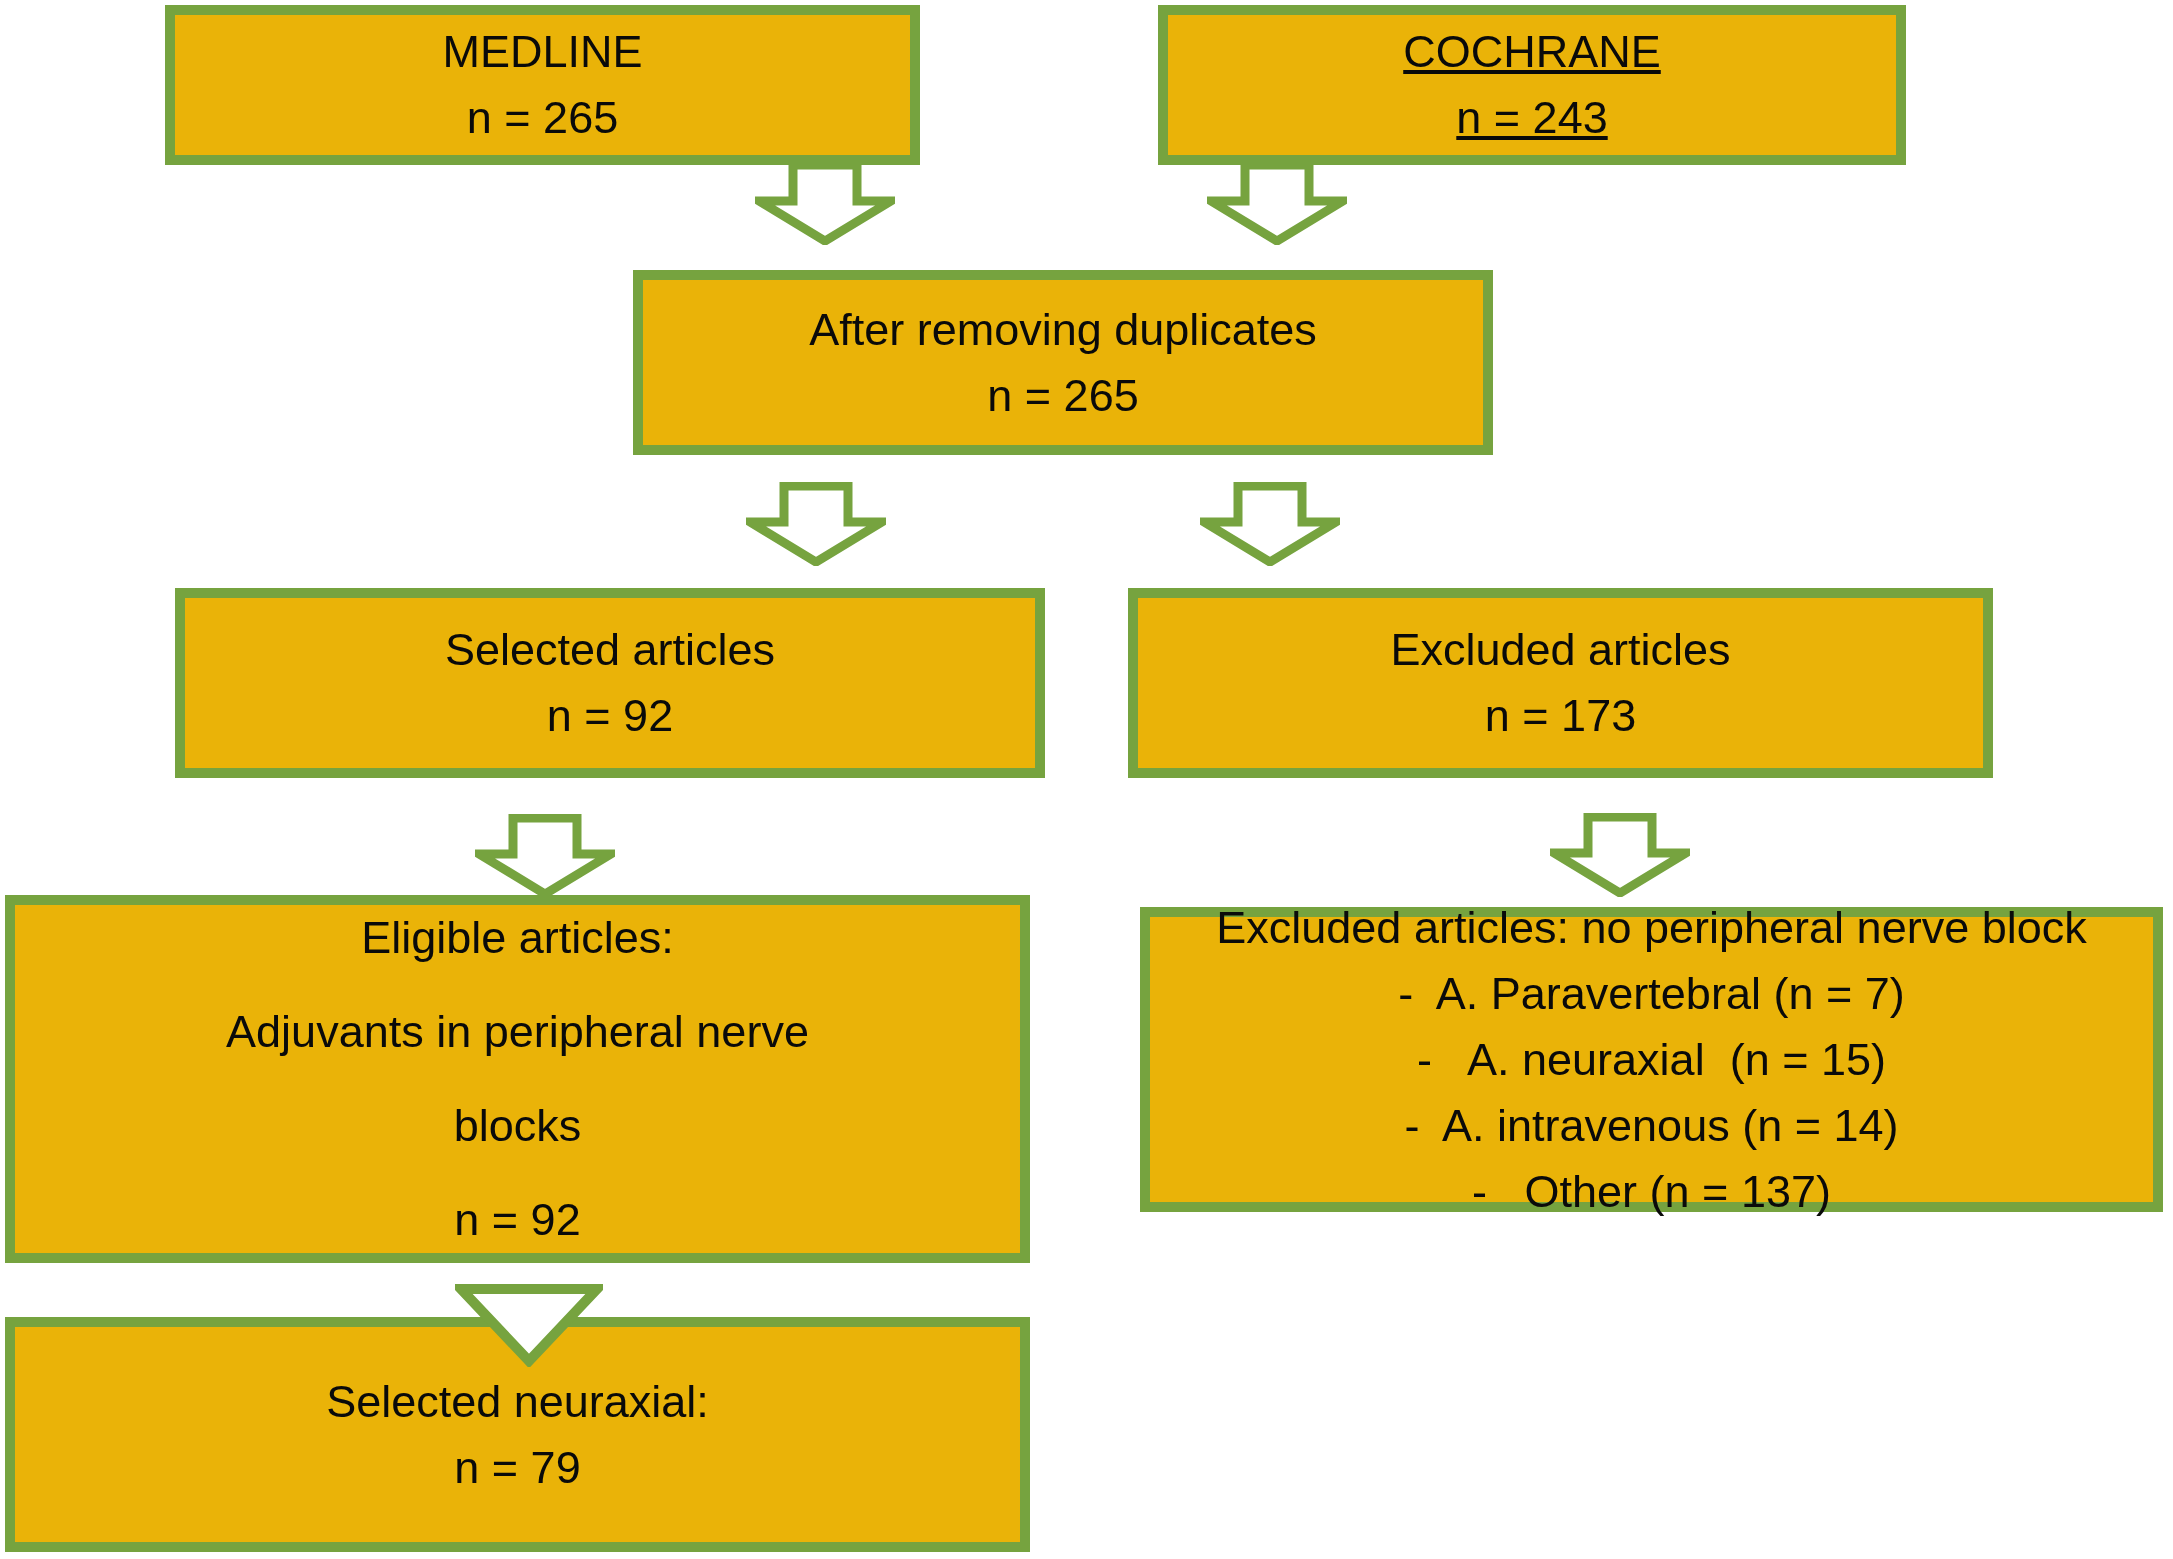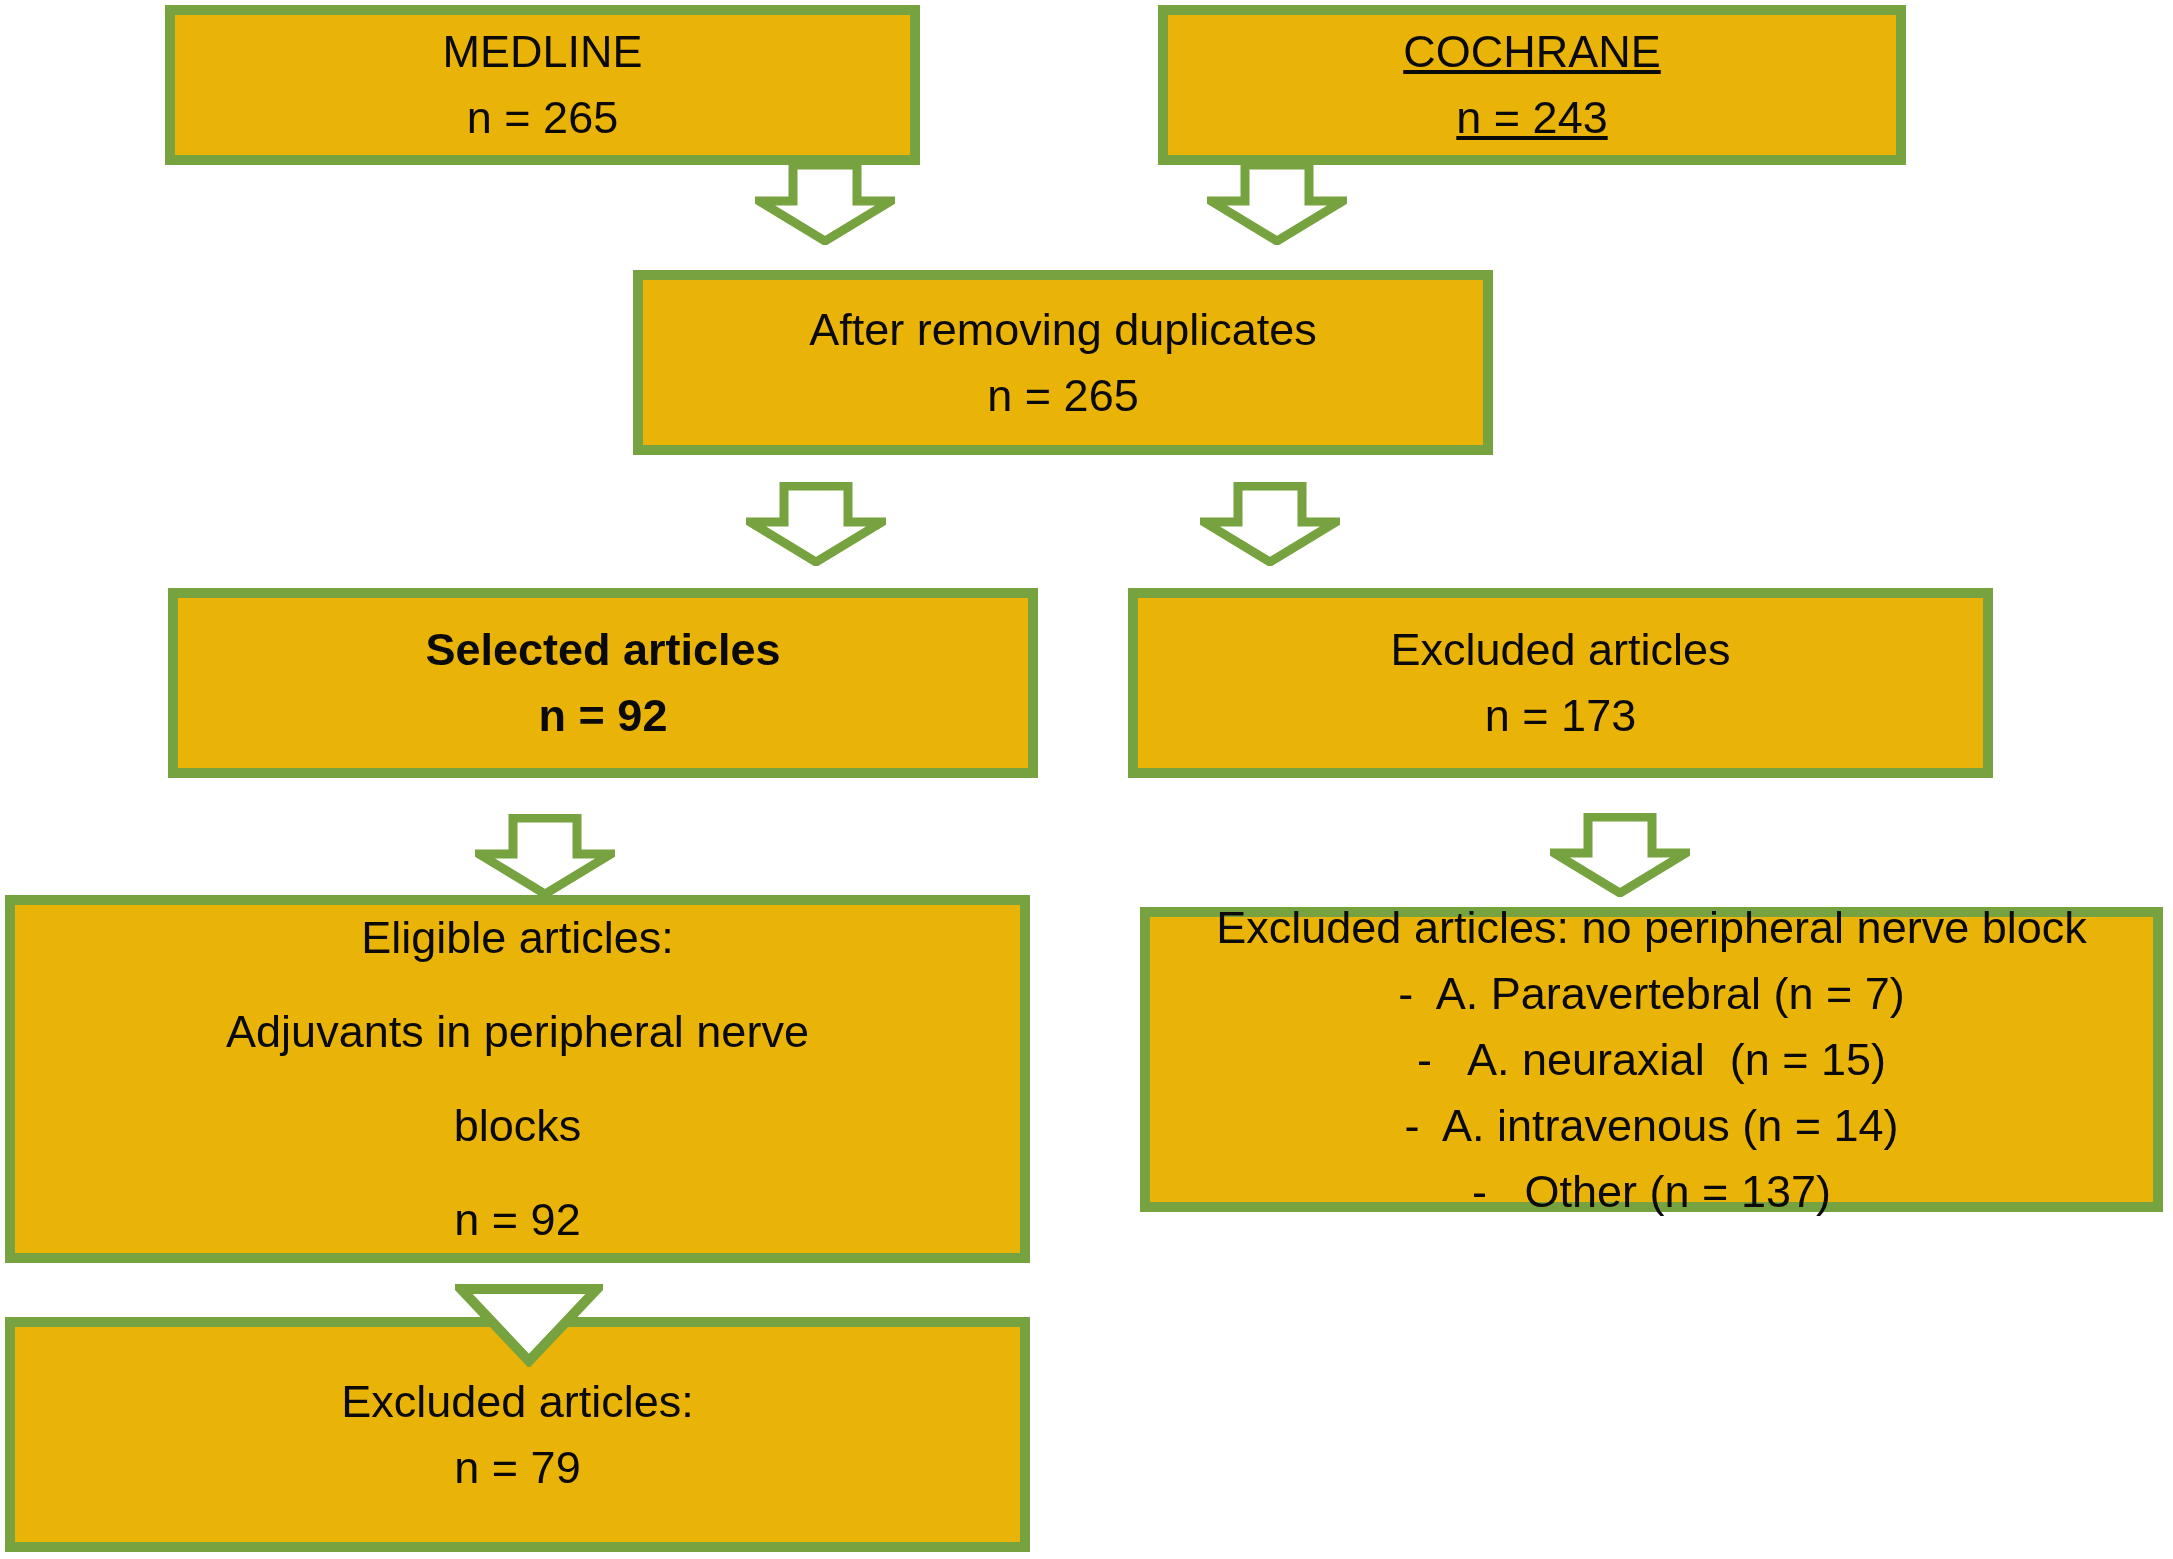--- a/index.html
+++ b/index.html
@@ -48,21 +48,21 @@
   #box-cochrane  { left: 1158px; top: 5px;   width: 748px;  height: 160px; text-decoration: underline; }
   #arrow-medline  { left: 755px;  top: 161px; }
   #arrow-cochrane { left: 1207px; top: 161px; }
 
   
   #box-duplicates { left: 595px; top: 270px; width: 860px; height: 185px; margin-left: 38px; }
   #arrow-dup-left  { left: 746px;  top: 482px; }
   #arrow-dup-right { left: 1200px; top: 482px; }
 
   
-  #box-selected { left: 168px;  top: 588px; width: 870px; height: 190px; font-weight: bold; }
+  #box-selected { left: 175px;  top: 588px; width: 870px; height: 190px; }
   #box-excluded { left: 1128px; top: 588px; width: 865px; height: 190px; }
   #arrow-selected { left: 475px;  top: 814px; }
   #arrow-excluded { left: 1550px; top: 813px; }
 
   
   #box-eligible        { left: 5px;    top: 895px; width: 1025px; height: 368px; gap: 28px; }
   #box-excluded-detail { left: 1140px; top: 898px; width: 1023px; height: 305px; margin-top: 9px; }
 
   
   #triangle-final { left: 455px; top: 1283px; }
@@ -127,15 +127,15 @@
   <div class="line">-   A. neuraxial  (n = 15)</div>
   <div class="line">-  A. intravenous (n = 14)</div>
   <div class="line">-   Other (n = 137)</div>
 </div>
 
 <svg class="tri" id="triangle-final" viewBox="0 0 148 84">
   <polygon points="6,6 142,6 74,78" fill="#ffffff" stroke="#76a33f" stroke-width="10" stroke-linejoin="miter"></polygon>
 </svg>
 
 <div class="box" id="box-final">
-  <div class="line">Excluded articles:</div>
+  <div class="line">Selected neuraxial:</div>
   <div class="line">n = 79</div>
 </div>
 
 </body></html>

